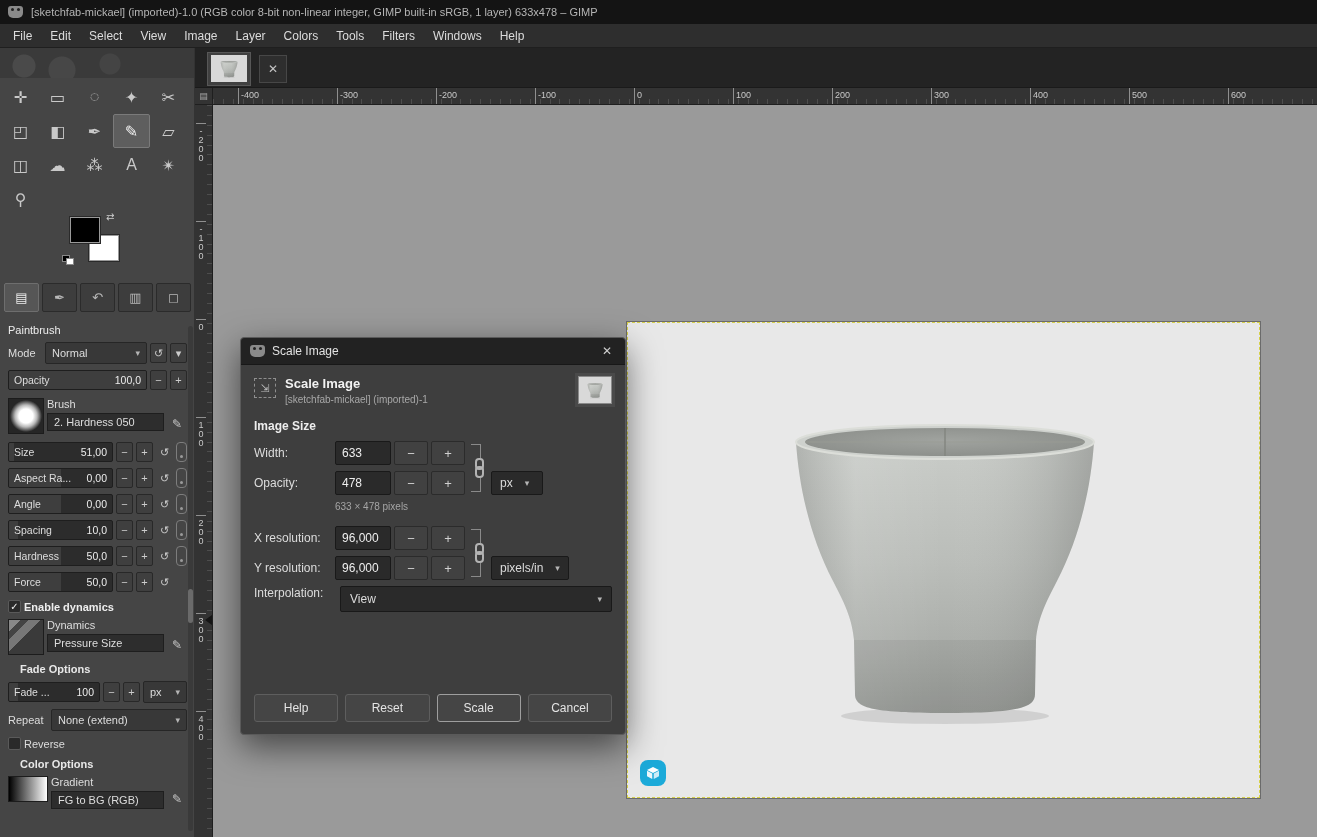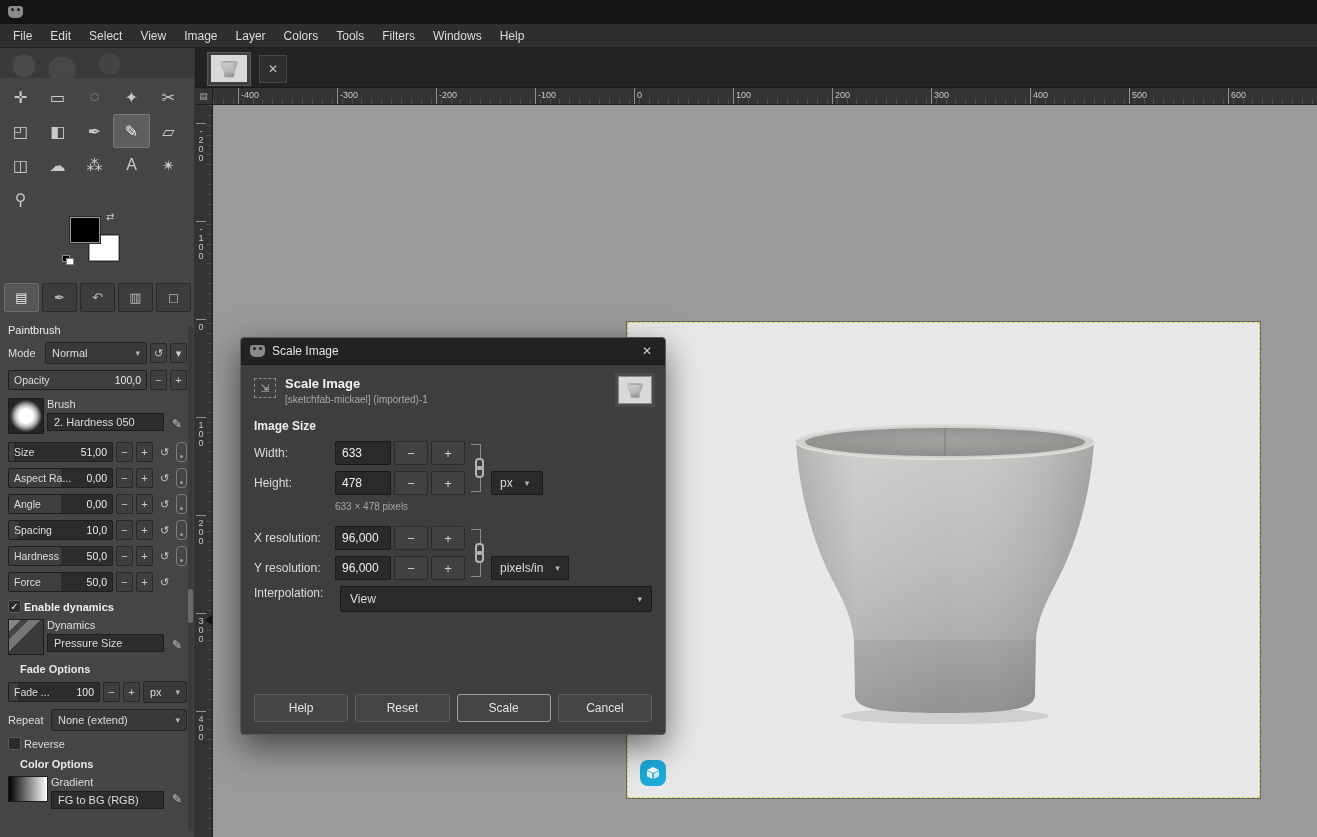--- a/index.html
+++ b/index.html
@@ -79,21 +79,21 @@
 .v-lbl{position:absolute;left:1px;border-top:1px solid #8f8f8f;padding-top:2px;font-size:9px;color:#c9c9c9;writing-mode:vertical-rl;text-orientation:upright;letter-spacing:-1px;}
 .ruler-marker{position:absolute;top:510px;right:0;width:0;height:0;border-top:5px solid transparent;border-bottom:5px solid transparent;border-right:7px solid #151515;}
 .canvas{flex:1;position:relative;background:#9a9a9a;overflow:hidden;}
 
 .image-frame{position:absolute;left:414px;top:217px;width:633px;height:476px;background:#e8e8e8;box-shadow:0 0 0 1px rgba(0,0,0,.3);}
 .boundary{position:absolute;inset:0;border:1px dashed #d6d049;pointer-events:none;}
 .cup-svg{position:absolute;left:0;top:0;}
 .sketchfab-logo{position:absolute;left:13px;top:438px;width:26px;height:26px;border-radius:8px;background:#1caad9;display:flex;align-items:center;justify-content:center;}
 
 
-.dialog{position:absolute;left:27px;top:232px;width:426px;height:398px;background:#3e3e3e;border:1px solid #5a5a5a;border-radius:4px;box-shadow:0 12px 34px rgba(0,0,0,.55);display:flex;flex-direction:column;color:#dcdcdc;font-size:12px;}
+.dialog{position:absolute;left:27px;top:232px;width:386px;height:398px;background:#3e3e3e;border:1px solid #5a5a5a;border-radius:4px;box-shadow:0 12px 34px rgba(0,0,0,.55);display:flex;flex-direction:column;color:#dcdcdc;font-size:12px;}
 .dlg-titlebar{height:27px;background:#222;display:flex;align-items:center;gap:7px;padding:0 9px;color:#e2e2e2;border-radius:4px 4px 0 0;border-bottom:1px solid #181818;flex:none;}
 .dlg-close{margin-left:auto;color:#cfcfcf;font-size:12px;width:18px;text-align:center;}
 .dlg-body{flex:1;padding:11px 13px 12px;display:flex;flex-direction:column;}
 .dlg-header{display:flex;align-items:flex-start;gap:9px;margin-bottom:14px;}
 .scale-icon{width:22px;height:20px;border:1px dashed #8f8f8f;color:#bdbdbd;font-size:11px;display:flex;align-items:center;justify-content:center;margin-top:2px;flex:none;}
 .dlg-heading{font-size:13px;font-weight:bold;color:#f2f2f2;}
 .dlg-subtitle{font-size:10px;color:#a8a8a8;margin-top:3px;}
 .dlg-thumb{margin-left:auto;width:34px;height:28px;background:#d9d9d9;border:1px solid #8a8a8a;box-shadow:0 0 0 3px #4a4a4a;flex:none;}
 .grid{display:grid;grid-template-columns:78px 56px 34px 34px 20px 1fr;column-gap:3px;row-gap:6px;align-items:center;}
 .f-input{height:24px;background:#2a2a2a;border:1px solid #191919;color:#eee;padding:0 6px;display:flex;align-items:center;border-radius:2px;}
@@ -151,20 +151,21 @@
     <symbol id="sfcube" viewBox="0 0 24 24">
       <polygon points="12,4 20,8 12,12 4,8" fill="#fff"></polygon>
       <polygon points="4,9 11,12.6 11,20 4,16.4" fill="#fff" opacity="0.92"></polygon>
       <polygon points="20,9 13,12.6 13,20 20,16.4" fill="#fff" opacity="0.78"></polygon>
     </symbol>
   </defs>
 </svg>
 
 <div class="titlebar">
   <span class="gimp-icon"></span>
+  <span>[sketchfab-mickael] (imported)-1.0 (RGB color 8-bit non-linear integer, GIMP built-in sRGB, 1 layer) 633x478 – GIMP</span>
 </div>
 
 <div class="menubar">
   <span class="menu-item">File</span>
   <span class="menu-item">Edit</span>
   <span class="menu-item">Select</span>
   <span class="menu-item">View</span>
   <span class="menu-item">Image</span>
   <span class="menu-item">Layer</span>
   <span class="menu-item">Colors</span>
@@ -518,21 +519,21 @@
               <div class="spin">
                   <span>+</span>
                 </div>
               <div class="chain">
                   <span class="links">
                     <i></i>
                     <i></i>
                   </span>
                 </div>
               <span></span>
-              <span>Height:</span>
+              <span>Opacity:</span>
               <div class="f-input">
                   <span>478</span>
                 </div>
               <div class="spin">
                   <span>−</span>
                 </div>
               <div class="spin">
                   <span>+</span>
                 </div>
               <div class="unit-dd">

